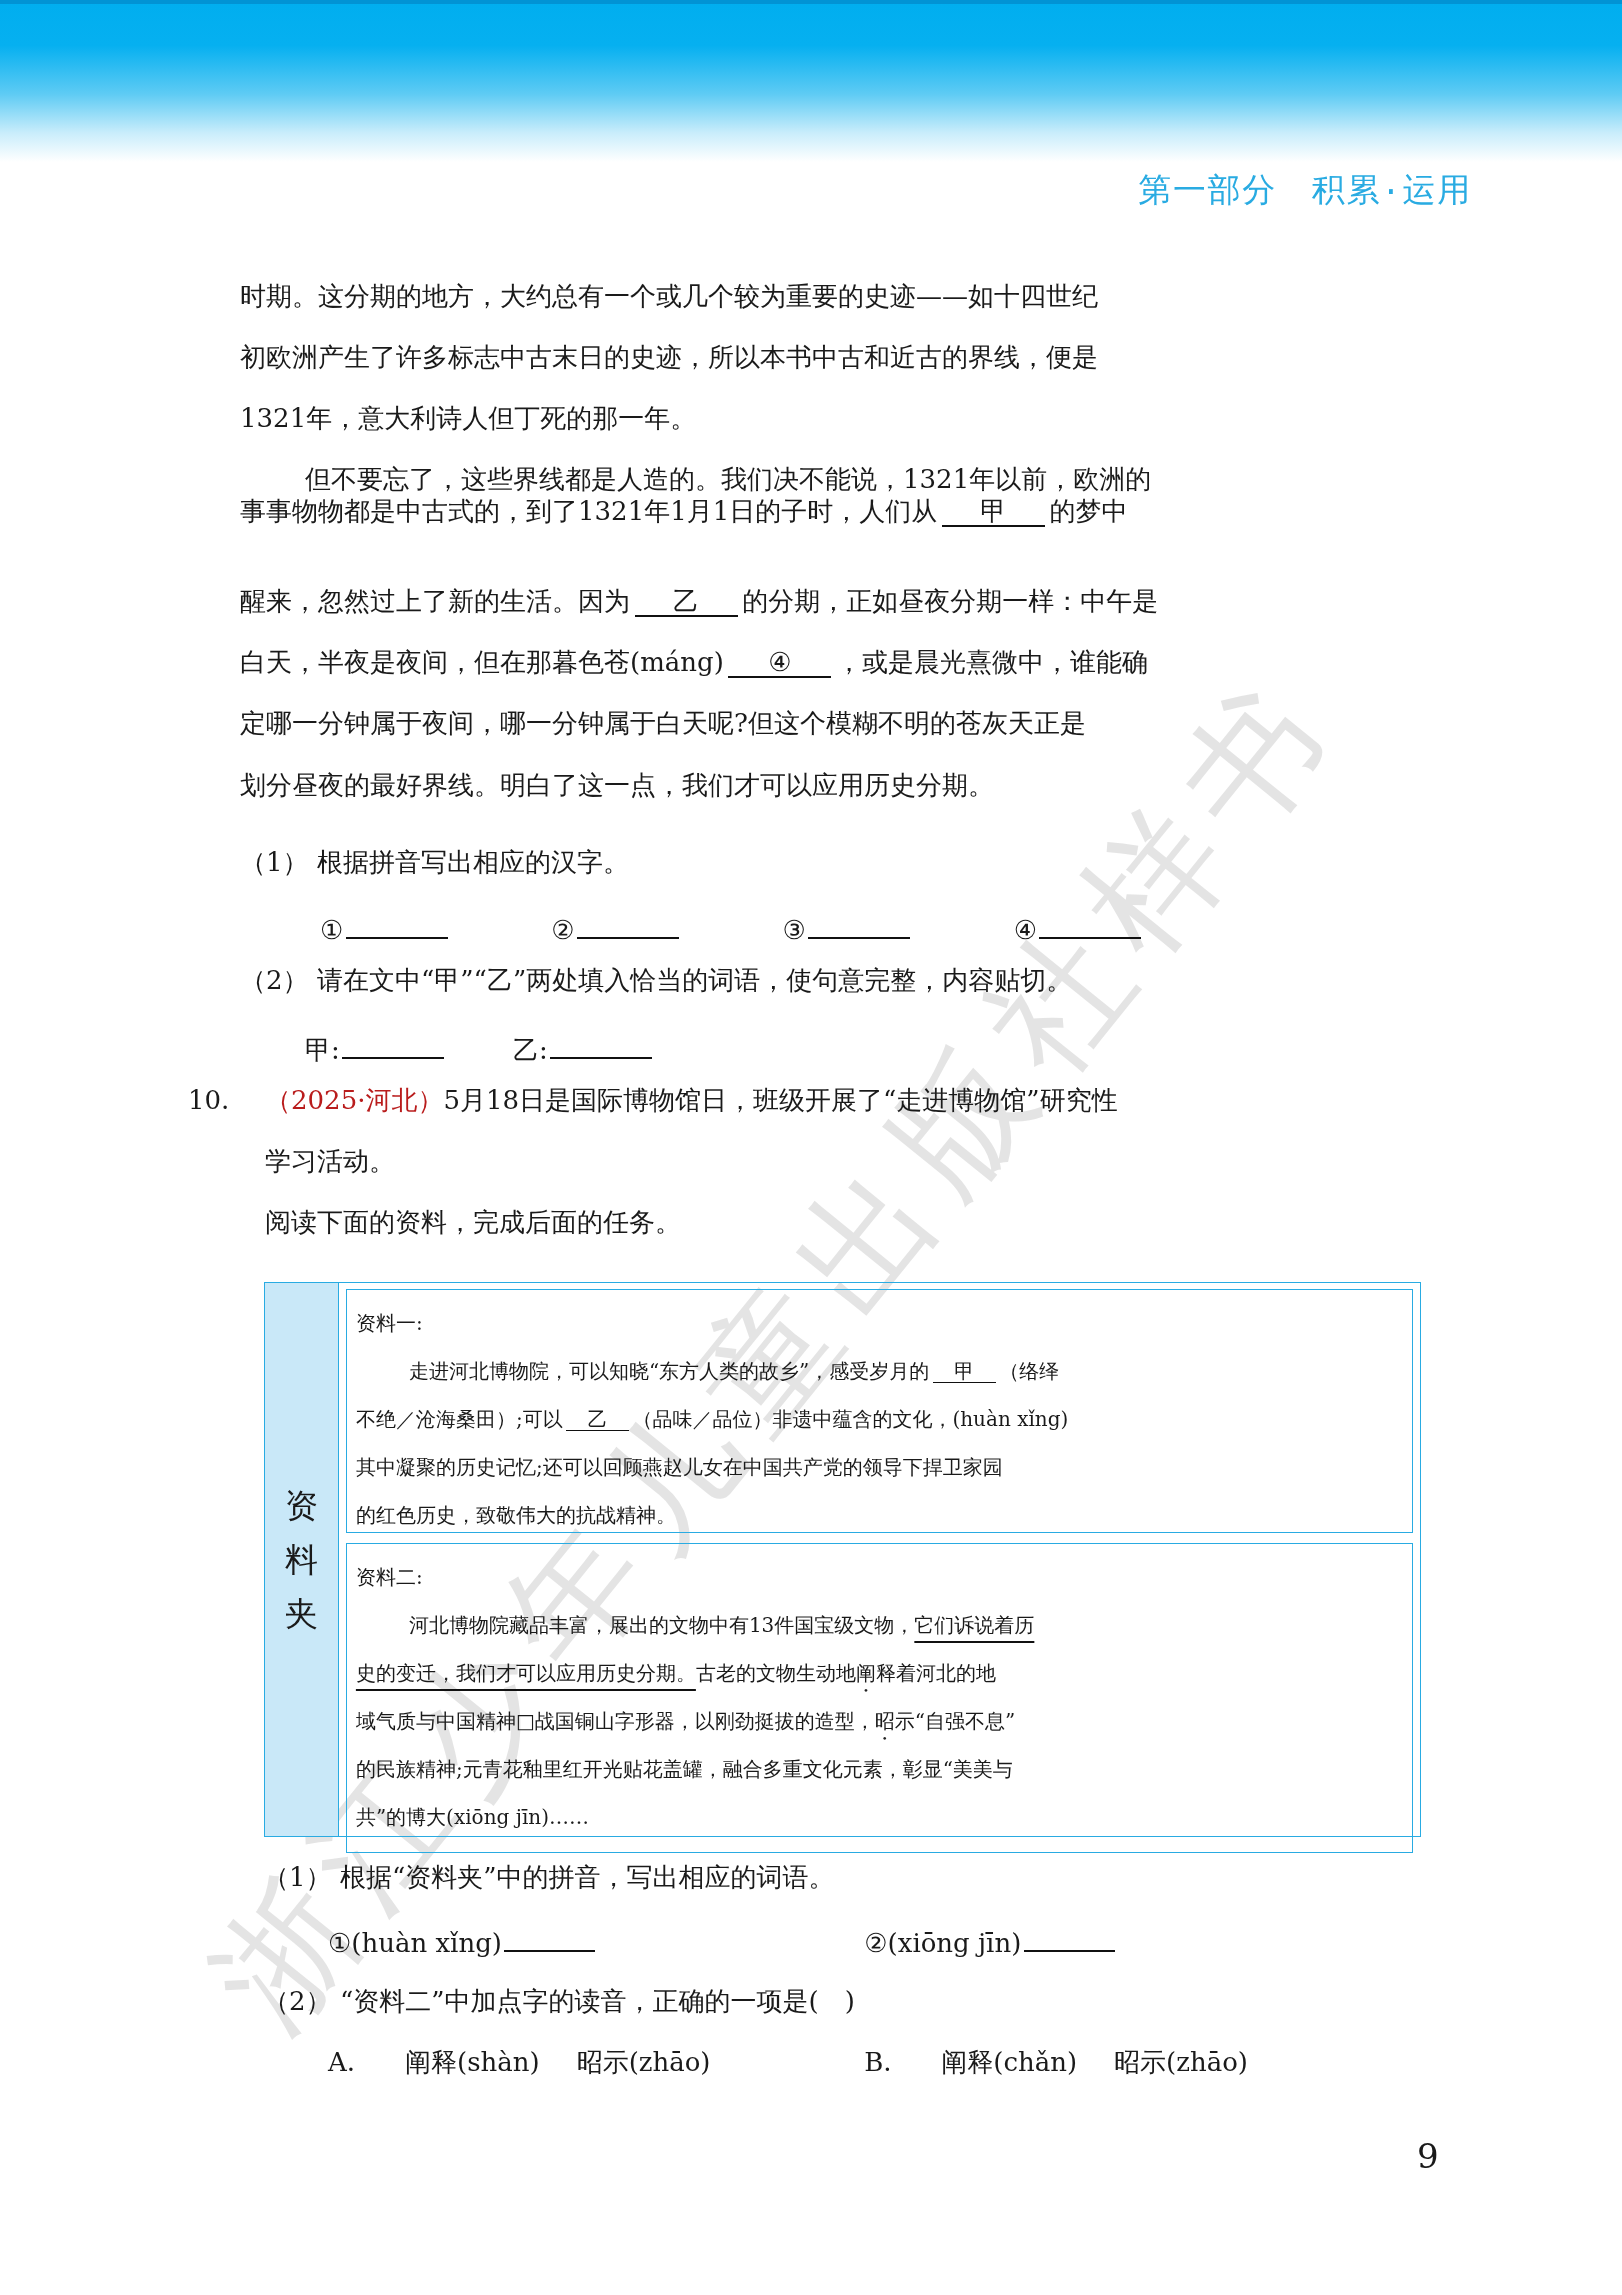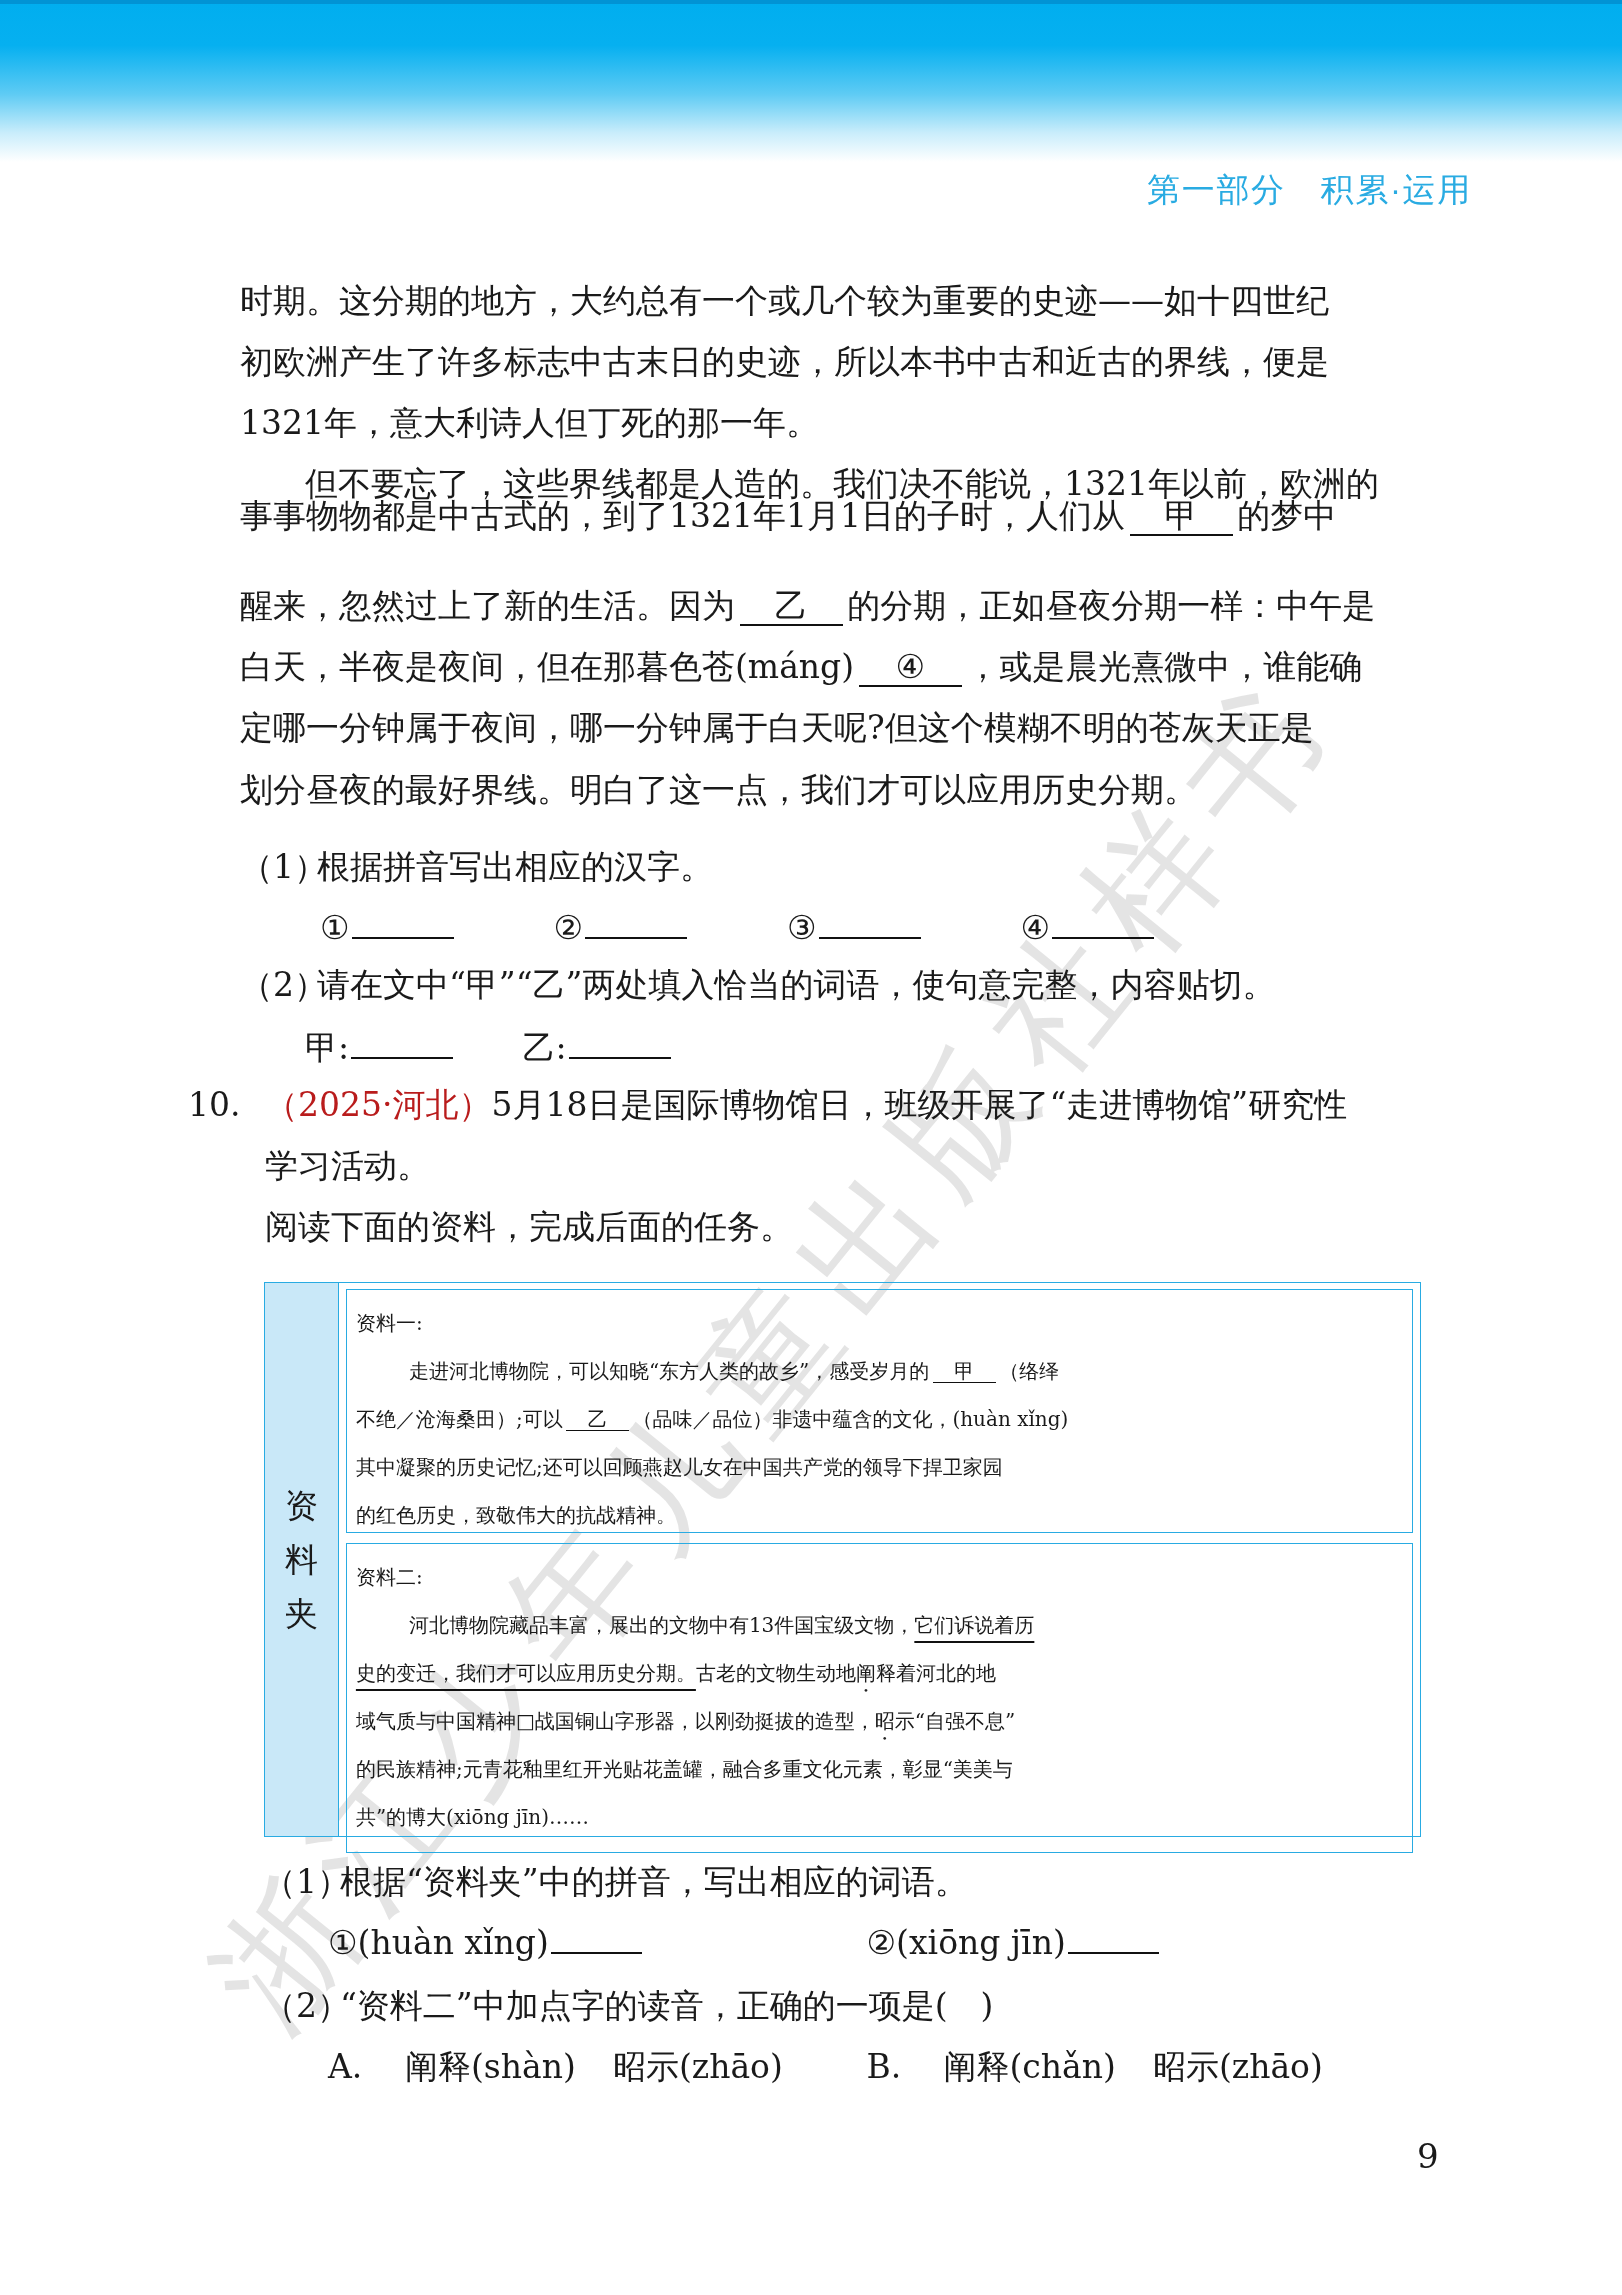--- a/index.html
+++ b/index.html
@@ -14,36 +14,36 @@
   
   .top-banner{
     position:absolute;left:0;top:0;width:1622px;height:162px;
     background:linear-gradient(180deg,#00aeef 0%,#06b0f0 28%,#5ecbf4 58%,#c9edfb 82%,#ffffff 100%);
   }
   .top-banner-stripe{
     position:absolute;left:0;top:0;width:100%;height:4px;background:#0193d4;
   }
   .part-header{
     position:absolute;top:168px;right:150px;
-    font-family:Liberation Sans, sans-serif;
+    font-family:Liberation Mono, monospace;
     font-size:33px;color:#29abe2;letter-spacing:1.7px;white-space:nowrap;
   }
   
   .watermark{
     position:absolute;left:245px;top:1918px;
     font-size:134px;letter-spacing:19.4px;white-space:nowrap;
     color:rgba(150,150,150,0.26);
     transform:rotate(-51deg);transform-origin:0 50%;
     z-index:0;pointer-events:none;
     font-family:"DejaVu Sans","Liberation Sans",sans-serif;
   }
   
   .line{
     position:absolute;left:240px;white-space:nowrap;
-    font-size:33px;line-height:1.2;z-index:1;
+    font-size:26px;line-height:1.2;z-index:1;
   }
   .ind2m{padding-left:65px;text-align:right;}
   .num-col{display:inline-block;width:77px;}
   .accent-text{color:#b91c1c;}
   
   .ublank{
     display:inline-block;text-align:center;
     border-bottom:2.3px solid #111;
     min-width:69px;padding:0 17px;margin:0 4.6px;line-height:1.05;
   }

